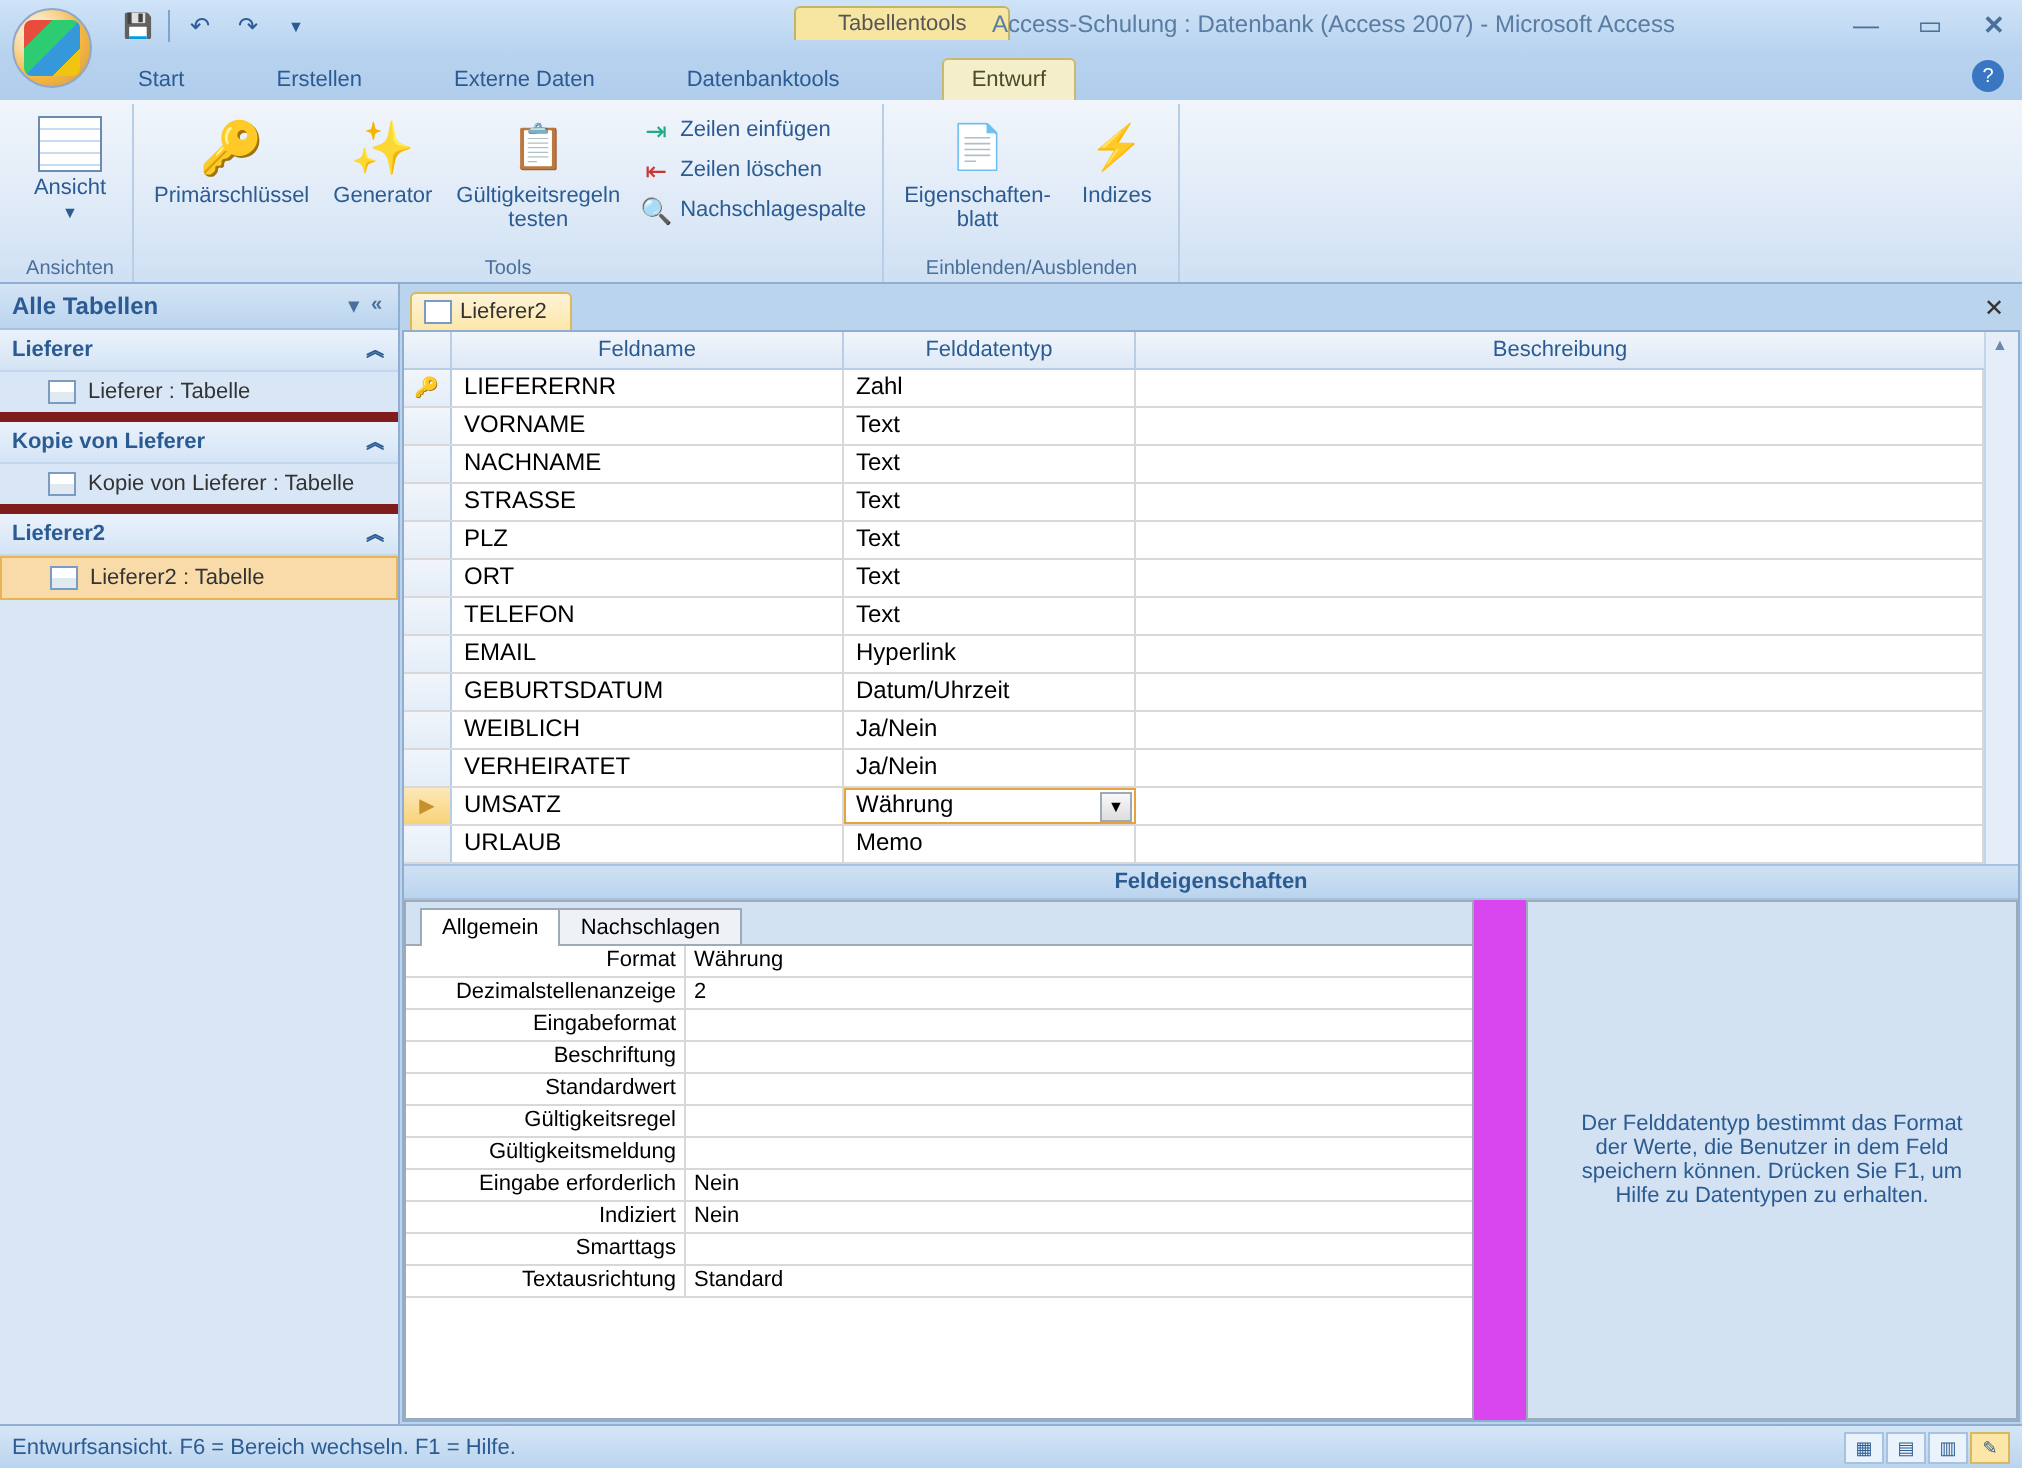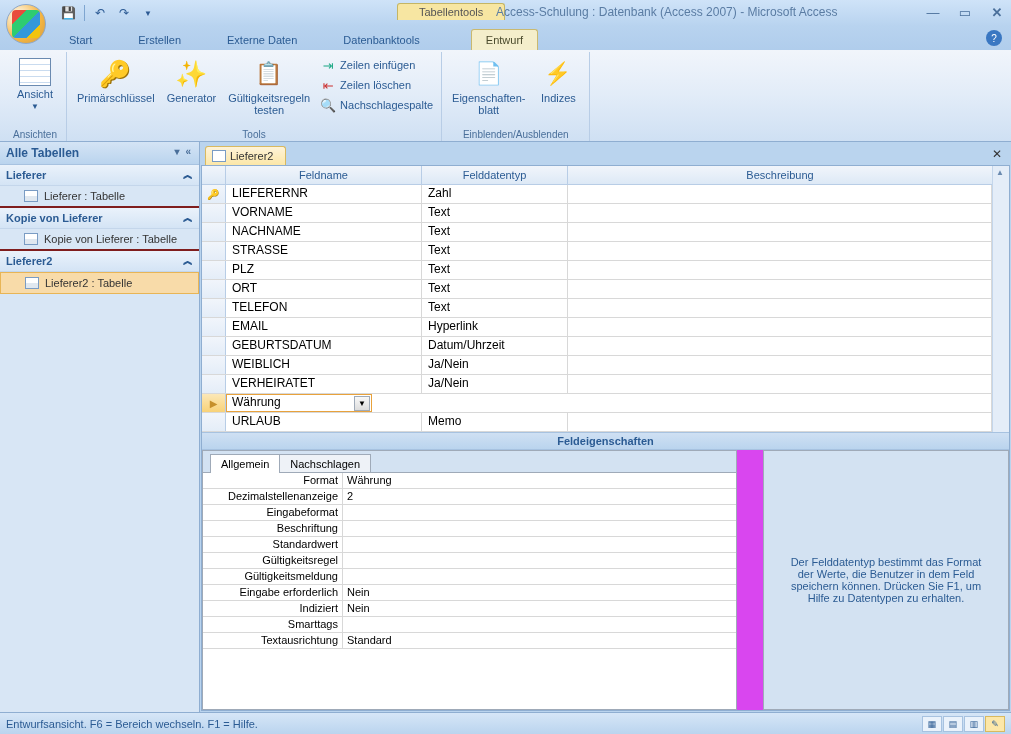--- a/index.html
+++ b/index.html
@@ -33,26 +33,26 @@
 .rbtn-large .rlabel { font-size: 11px; color: #2b5b93; text-align: center; line-height: 1.1; }
 .rbtn-small { display: flex; align-items: center; gap: 4px; padding: 1px 2px; font-size: 11px; color: #2b5b93; cursor: pointer; white-space: nowrap; }
 .rbtn-small .ricon-sm { width: 16px; height: 16px; font-size: 13px; display:flex; align-items:center; justify-content:center; }
 .rstack { display: flex; flex-direction: column; gap: 2px; justify-content: center; }
 
 
 .mainrow { display: flex; height: 570px; }
 
 
 .navpane { width: 200px; background: #d8e6f5; border-right: 1px solid #8faed1; display: flex; flex-direction: column; }
-.navhead { background: linear-gradient(#d4e4f5,#bad4ee); padding: 4px 6px; font-size: 12px; font-weight: bold; color: #2b5b93; border-bottom: 1px solid #a7c2e0; display: flex; align-items: flex-start; }
+.navhead { background: linear-gradient(#d4e4f5,#bad4ee); padding: 4px 6px; font-size: 12px; font-weight: bold; color: #2b5b93; border-bottom: 1px solid #a7c2e0; display: flex; align-items: center; }
 .nav-collapse { margin-left: auto; display: flex; gap: 2px; }
 .nav-collapse span { font-size: 10px; color: #4a6f9a; cursor: pointer; padding: 0 2px; }
 .navgroup-hdr { background: linear-gradient(#eaf2fb,#d4e4f5); padding: 3px 6px; font-size: 11px; font-weight: bold; color: #2b5b93; border-bottom: 1px solid #c4d6eb; display: flex; align-items:center; }
 .navgroup-hdr .chev { margin-left:auto; font-size:10px; }
-.navitem { padding: 4px 6px 4px 24px; font-size: 11px; color: #333; cursor: pointer; border-bottom: 2px solid #7f1d1d; display: flex; align-items: center; gap: 6px; }
+.navitem { padding: 4px 6px 4px 24px; font-size: 11px; color: #333; cursor: pointer; border-bottom: 5px solid #7f1d1d; display: flex; align-items: center; gap: 6px; }
 .navitem.sel { background: #f8dba9; border: 1px solid #e8b556; }
 .navitem .tblicon { width: 14px; height: 12px; background: linear-gradient(#fff 50%,#e0e8f0 50%); border: 1px solid #7a9cc4; font-size: 8px; }
 
 
 .docarea { flex: 1; background: #bad4ee; display: flex; flex-direction: column; padding: 1px; }
 .doctabs { height: 22px; display: flex; align-items: flex-end; padding-left: 4px; position: relative; }
 .doctab { background: linear-gradient(#fef3d8,#fce7a8); border: 1px solid #d8b960; border-bottom: none; padding: 3px 12px 3px 6px; font-size: 11px; color: #333; border-radius: 3px 3px 0 0; display:flex; align-items:center; gap:4px; }
 .doctab .tblicon { width: 14px; height: 12px; border: 1px solid #7a9cc4; background: #fff; }
 .doc-close { position: absolute; right: 8px; top: 4px; font-size: 12px; cursor: pointer; color: #333; }
 
@@ -306,20 +306,21 @@
     <div class="rcell rcell-desc"></div>
               </div>
               <div class="drow">
     <div class="rcell-sel"></div>
     <div class="rcell rcell-name">VERHEIRATET</div>
     <div class="rcell rcell-type">Ja/Nein</div>
     <div class="rcell rcell-desc"></div>
               </div>
               <div class="drow selected">
     <div class="rcell-sel">▶</div>
+    <div class="rcell rcell-name">UMSATZ</div>
     <div class="rcell rcell-type">Währung<div class="combo-btn">▼</div></div>
     <div class="rcell rcell-desc"></div>
               </div>
               <div class="drow">
     <div class="rcell-sel"></div>
     <div class="rcell rcell-name">URLAUB</div>
     <div class="rcell rcell-type">Memo</div>
     <div class="rcell rcell-desc"></div>
               </div>
             </div>

